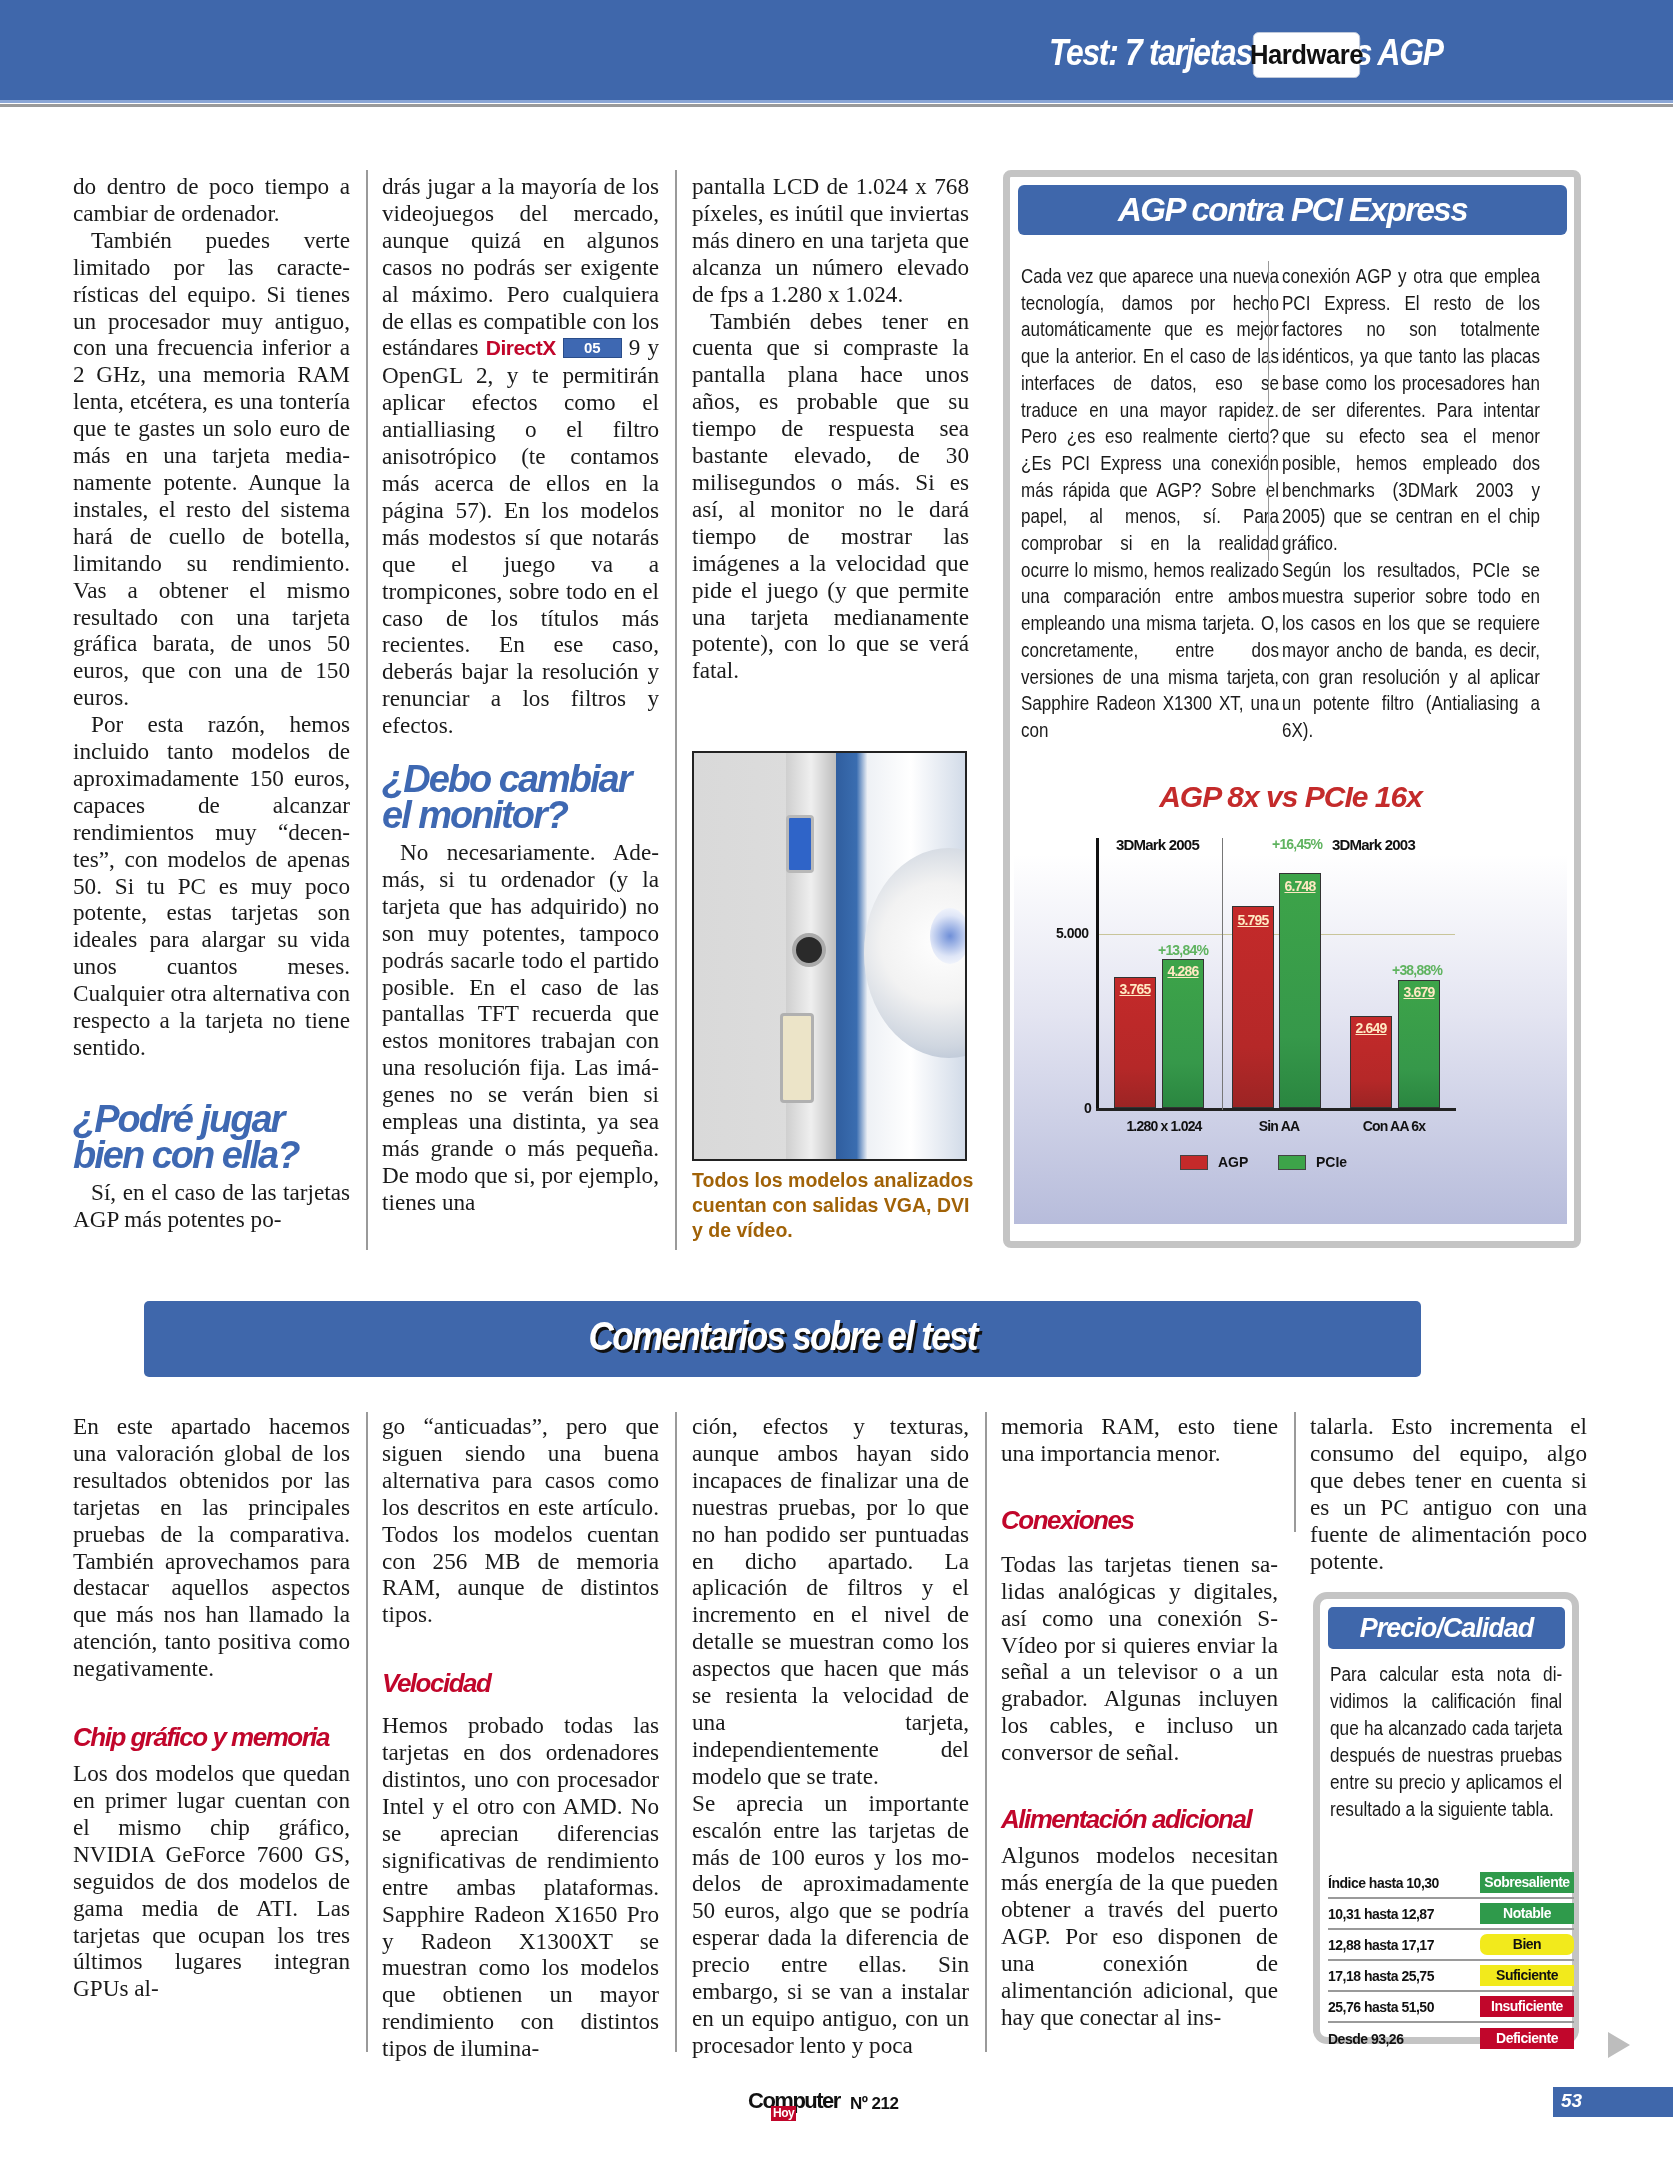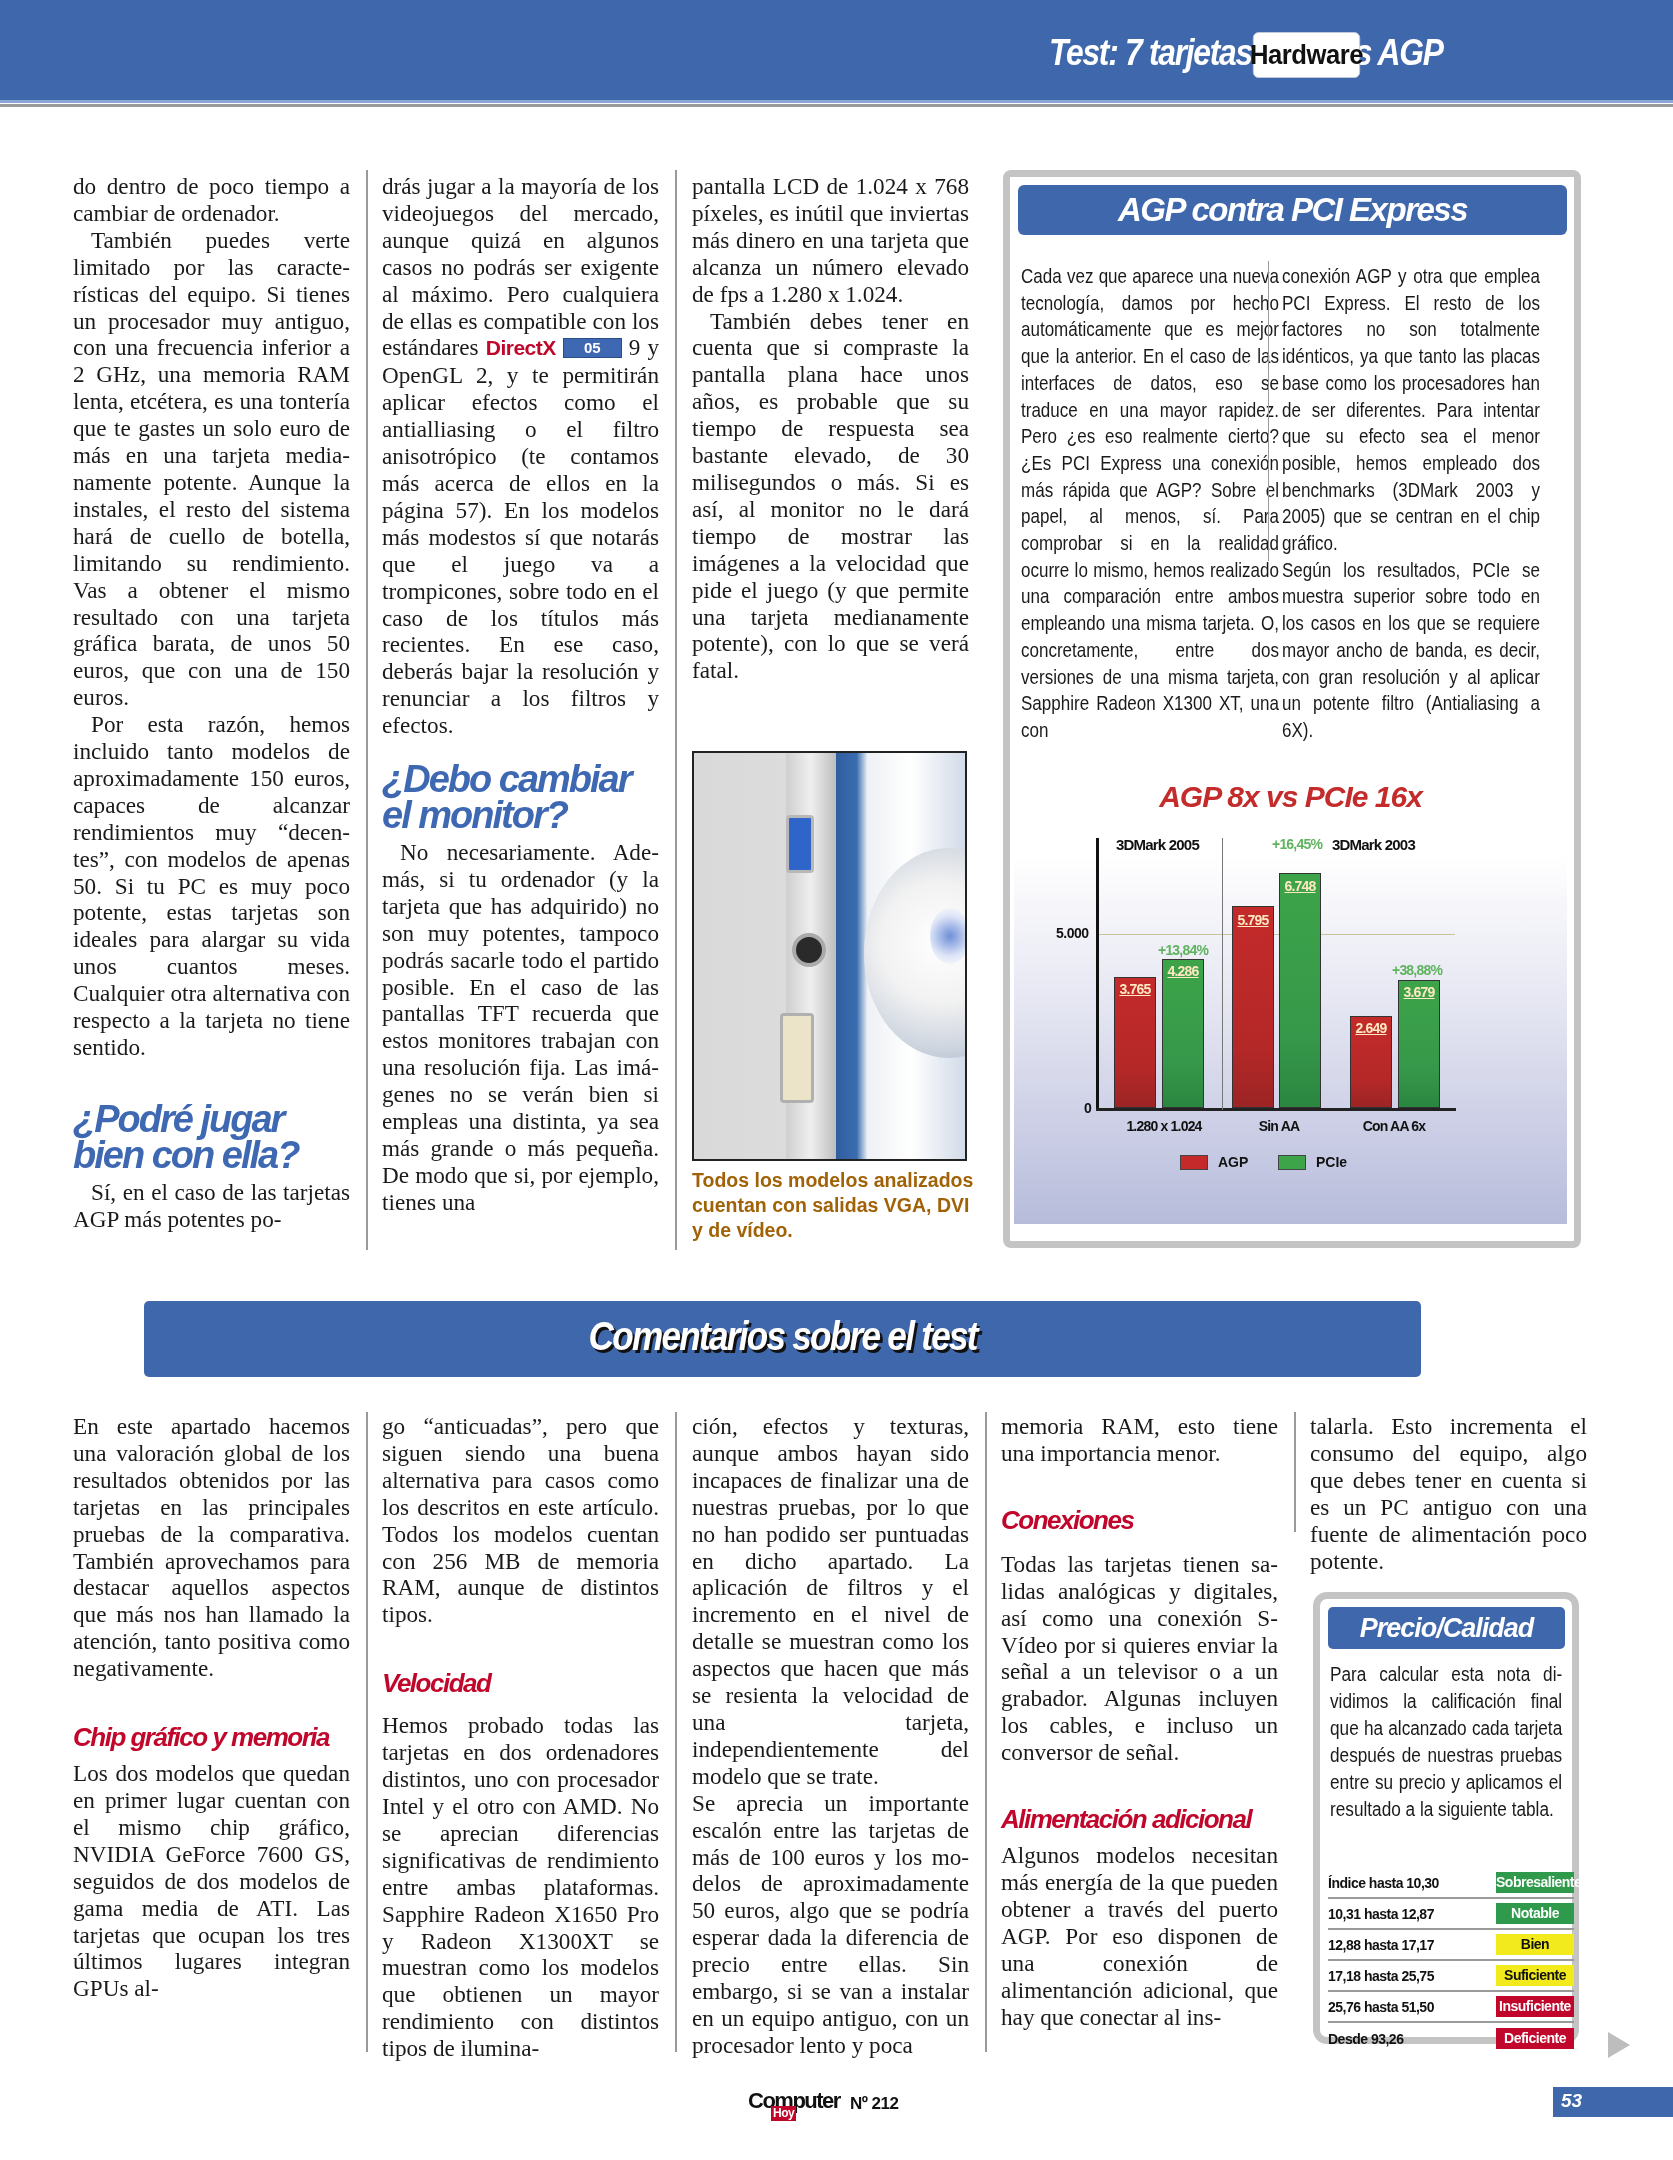--- a/index.html
+++ b/index.html
@@ -64,21 +64,21 @@
   .banner span { display: inline-block; margin-top: 13px; font-family: "Liberation Sans", sans-serif; font-weight: bold; font-style: italic; font-size: 40px; color: #fff; letter-spacing: -2px; text-shadow: 3px 3px 0 #111; transform: scaleX(0.88); }
 
   
   .pcbox { position: absolute; left: 1313px; top: 1592px; width: 266px; height: 452px; border: 7px solid #c4c4c4; border-radius: 14px; background: #fff; }
   .pcbox .bar { position: absolute; left: 8px; top: 8px; width: 237px; height: 42px; background: #3f67ab; border-radius: 5px; color: #fff; font-family: "Liberation Sans", sans-serif; font-weight: bold; font-style: italic; font-size: 27px; text-align: center; line-height: 42px; letter-spacing: -1px; }
   .pcbox .ptxt { position: absolute; left: 10px; top: 62px; width: 270px; font-family: "Liberation Sans", sans-serif; font-size: 20px; line-height: 27px; text-align: justify; color: #1a1a1a; transform: scaleX(0.86); transform-origin: left top; }
   .pcbox .table { position: absolute; left: 8px; top: 269px; width: 246px; }
   .pcbox .row { display: flex; align-items: center; justify-content: space-between; height: 31px; border-bottom: 2px solid #9a9a9a; }
   .pcbox .row:last-child { border-bottom: none; }
   .pcbox .range { font-family: "Liberation Sans", sans-serif; font-weight: bold; font-size: 14px; color: #111; letter-spacing: -0.5px; }
-  .pcbox .grade { width: 78px; height: 21px; font-family: "Liberation Sans", sans-serif; font-weight: bold; font-size: 14px; text-align: center; line-height: 21px; letter-spacing: -0.5px; }
+  .pcbox .grade { width: 94px; height: 21px; font-family: "Liberation Sans", sans-serif; font-weight: bold; font-size: 14px; text-align: center; line-height: 21px; letter-spacing: -0.5px; }
 
   .next-arrow { position: absolute; left: 1608px; top: 2032px; width: 0; height: 0; border-top: 13px solid transparent; border-bottom: 13px solid transparent; border-left: 22px solid #bdbdbd; }
 
   
   .footer-logo { position: absolute; left: 748px; top: 2088px; display: flex; align-items: flex-end; }
   .footer-logo .brand { position: relative; font-family: "Liberation Sans", sans-serif; font-weight: bold; font-size: 22px; color: #111; letter-spacing: -1.5px; }
   .footer-logo .brand .hoy { position: absolute; left: 23px; top: 18px; background: #c1062b; color: #fff; font-size: 12px; padding: 0 2px; letter-spacing: -0.5px; line-height: 15px; }
   .footer-logo .issue { font-family: "Liberation Sans", sans-serif; font-weight: bold; font-size: 17px; color: #111; margin-left: 10px; margin-top: 4px; letter-spacing: -0.5px; }
   .page-tab { position: absolute; left: 1553px; top: 2087px; width: 120px; height: 30px; background: #3f67ab; }
   .page-tab span { position: absolute; left: 8px; top: 3px; font-family: "Liberation Sans", sans-serif; font-weight: bold; font-style: italic; font-size: 19px; color: #fff; }
@@ -226,21 +226,21 @@
     <div class="row">
       <span class="range">Índice hasta 10,30</span>
       <span class="grade" style="background:#2f9a4b; color:#fff;">Sobresaliente</span>
     </div>
     <div class="row">
       <span class="range">10,31 hasta 12,87</span>
       <span class="grade" style="background:#2f9a4b; color:#fff;">Notable</span>
     </div>
     <div class="row">
       <span class="range">12,88 hasta 17,17</span>
-      <span class="grade" style="background:#f2ea1c; color:#111;">Bien</span>
+      <span class="grade" style="background:#f2ea1c; color:#111;border-radius:7px;">Bien</span>
     </div>
     <div class="row">
       <span class="range">17,18 hasta 25,75</span>
       <span class="grade" style="background:#f2ea1c; color:#111;">Suficiente</span>
     </div>
     <div class="row">
       <span class="range">25,76 hasta 51,50</span>
       <span class="grade" style="background:#c1062b; color:#fff;">Insuficiente</span>
     </div>
     <div class="row">

